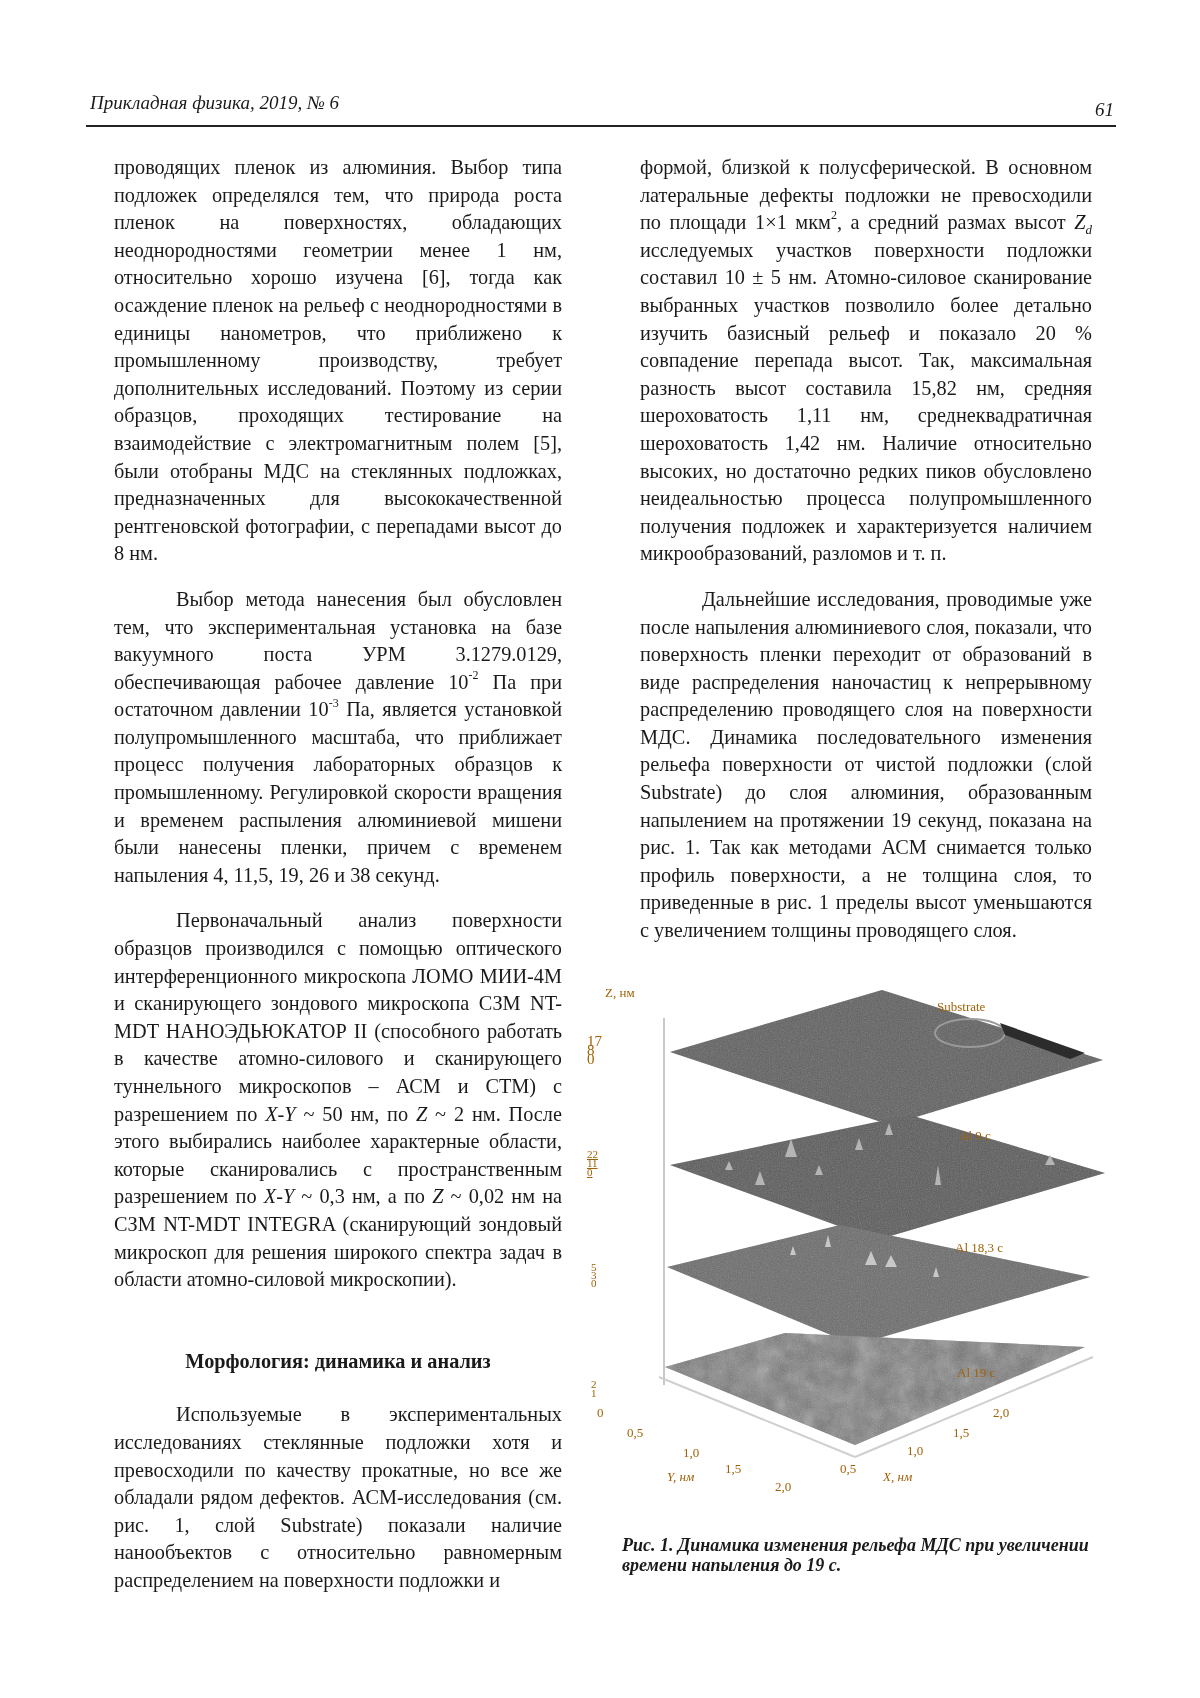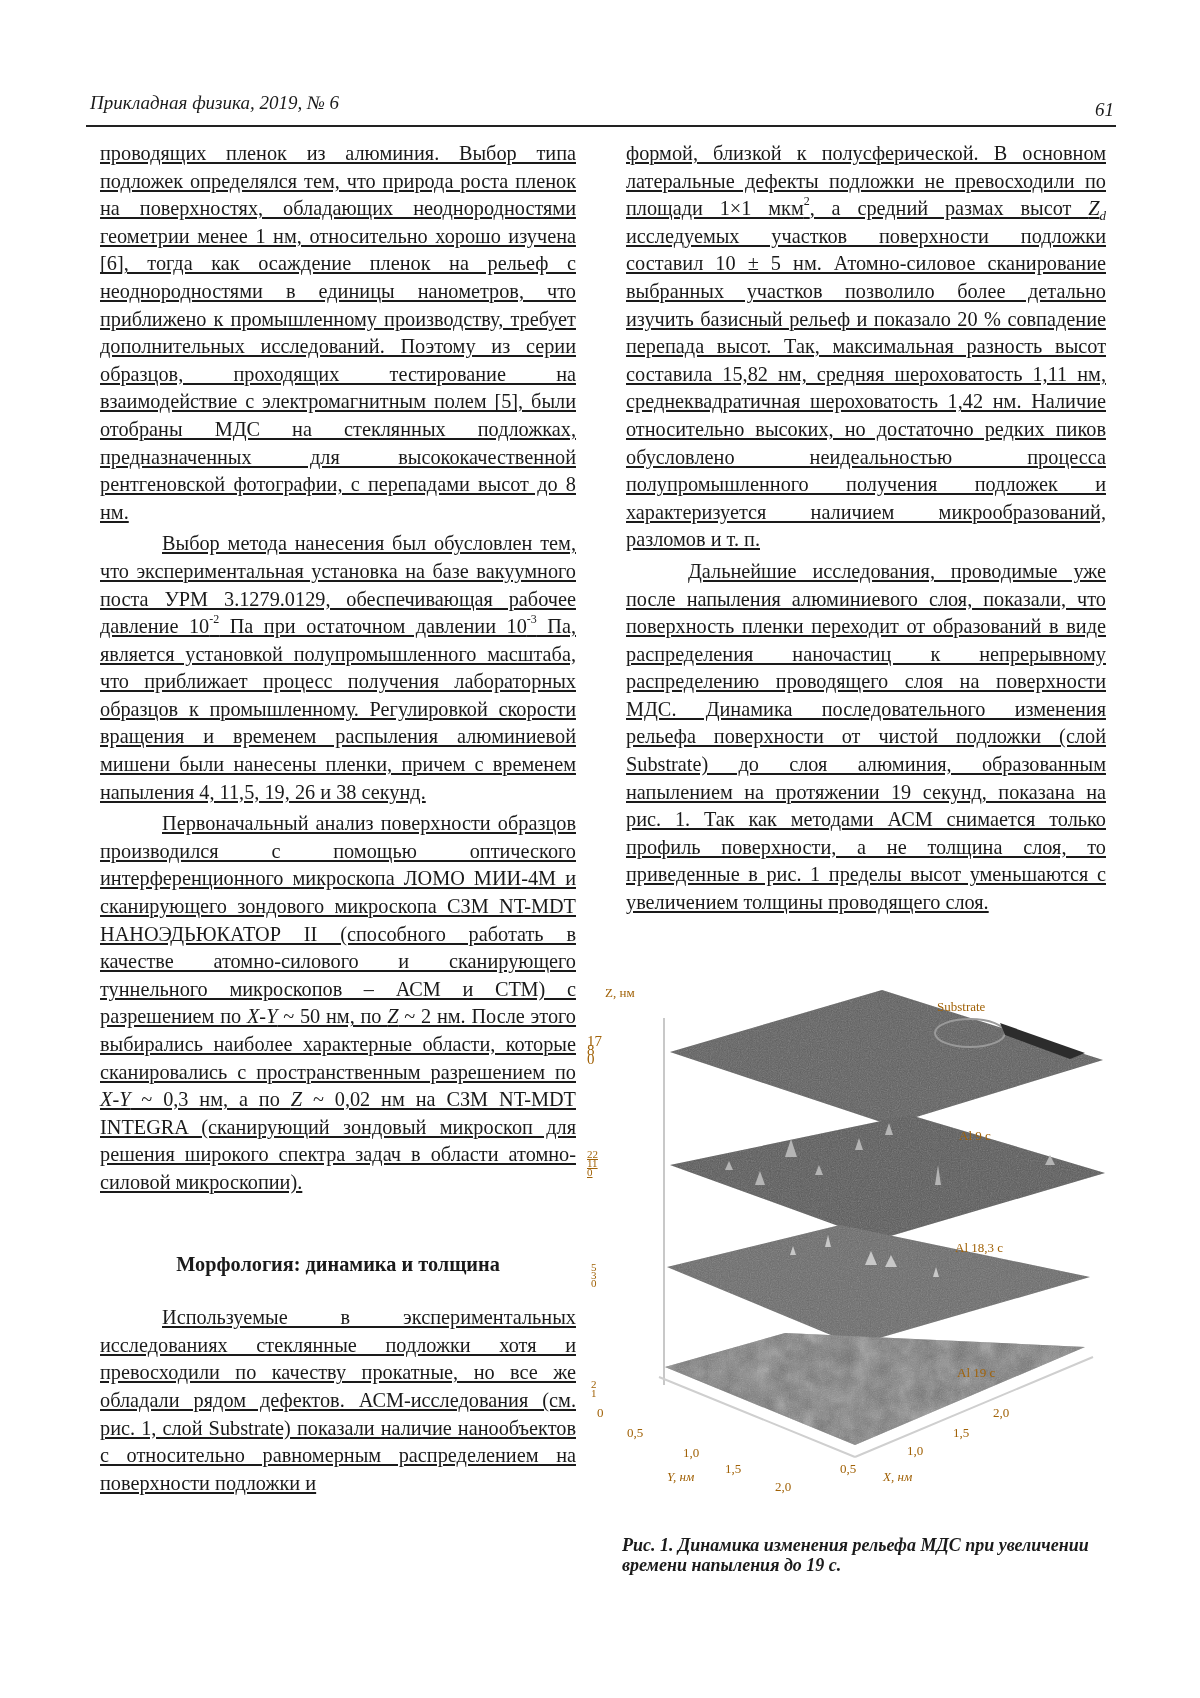--- a/index.html
+++ b/index.html
@@ -7,21 +7,21 @@
          font-family: "Liberation Serif", "DejaVu Serif", serif; color: #1a1a1a; }
   .header { position: absolute; left: 90px; top: 92px; width: 1024px; height: 30px; }
   .header .journal { position: absolute; left: 0; top: 0; font-style: italic; font-size: 19px; }
   .header .pageno { position: absolute; right: 0; top: 0; font-style: italic; font-size: 19px; margin-top: 7px; }
   .rule { position: absolute; left: 86px; top: 125px; width: 1030px; height: 2px; background: #222; }
 
   .col { position: absolute; top: 136px; width: 484px; font-size: 20.3px; line-height: 27.6px;
          text-align: justify; }
   .col.left { left: 96px; }
   .col.right { left: 622px; width: 488px; }
-  .col p { margin: 4px; text-decoration: underline; }
+  .col p { margin: 18px; }
   .col p.indent { text-indent: 62px; }
   .col .section { text-align: center; font-weight: bold; margin: 54px 0 26px 0; font-size: 20.3px; }
   sup { font-size: 12px; line-height: 0; position: relative; top: -2px; vertical-align: super; }
   sub { font-size: 13px; line-height: 0; }
   i { font-style: italic; }
 
   
   .figure { position: absolute; left: 615px; top: 985px; width: 500px; height: 525px; }
   .figure svg { position: absolute; left: 0; top: 0; }
   .fig-label { position: absolute; font-size: 13px; font-family: "Liberation Serif", serif; color: #a16207; }
@@ -34,21 +34,21 @@
 <div class="header">
   <span class="journal">Прикладная физика, 2019, № 6</span>
   <span class="pageno">61</span>
 </div>
 <div class="rule"></div>
 
 <div class="col left">
   <p>проводящих пленок из алюминия. Выбор типа подложек определялся тем, что природа роста пленок на поверхностях, обладающих неоднородностями геометрии менее 1 нм, относительно хорошо изучена [6], тогда как осаждение пленок на рельеф с неоднородностями в единицы нанометров, что приближено к промышленному производству, требует дополнительных исследований. Поэтому из серии образцов, проходящих тестирование на взаимодействие с электромагнитным полем [5], были отобраны МДС на стеклянных подложках, предназначенных для высококачественной рентгеновской фотографии, с перепадами высот до 8 нм.</p>
   <p class="indent"><span>Выбор метода нанесения был обусловлен тем, что экспериментальная установка на базе вакуумного поста УРМ 3.1279.0129, обеспечивающая рабочее давление 10</span><sup>-2</sup><span> Па при остаточном давлении 10</span><sup>-3</sup><span> Па, является установкой полупромышленного масштаба, что приближает процесс получения лабораторных образцов к промышленному. Регулировкой скорости вращения и временем распыления алюминиевой мишени были нанесены пленки, причем с временем напыления 4, 11,5, 19, 26 и 38 секунд.</span></p>
   <p class="indent"><span>Первоначальный анализ поверхности образцов производился с помощью оптического интерференционного микроскопа ЛОМО МИИ-4М и сканирующего зондового микроскопа СЗМ NT-MDT НАНОЭДЬЮКАТОР II (способного работать в качестве атомно-силового и сканирующего туннельного микроскопов – АСМ и СТМ) с разрешением по </span><i>X-Y</i><span> ~ 50 нм, по </span><i>Z</i><span> ~ 2 нм. После этого выбирались наиболее характерные области, которые сканировались с пространственным разрешением по </span><i>X-Y</i><span> ~ 0,3 нм, а по </span><i>Z</i><span> ~ 0,02 нм на СЗМ NT-MDT INTEGRA (сканирующий зондовый микроскоп для решения широкого спектра задач в области атомно-силовой микроскопии).</span></p>
-  <div class="section">Морфология: динамика и толщина</div>
+  <div class="section">Морфология: динамика и анализ</div>
   <p class="indent">Используемые в экспериментальных исследованиях стеклянные подложки хотя и превосходили по качеству прокатные, но все же обладали рядом дефектов. АСМ-исследования (см. рис. 1, слой Substrate) показали наличие нанообъектов с относительно равномерным распределением на поверхности подложки и</p>
 </div>
 
 <div class="col right">
   <p><span>формой, близкой к полусферической. В основном латеральные дефекты подложки не превосходили по площади 1×1 мкм</span><sup>2</sup><span>, а средний размах высот </span><i>Z</i><sub><i>d</i></sub><span> исследуемых участков поверхности подложки составил 10 ± 5 нм. Атомно-силовое сканирование выбранных участков позволило более детально изучить базисный рельеф и показало 20 % совпадение перепада высот. Так, максимальная разность высот составила 15,82 нм, средняя шероховатость 1,11 нм, среднеквадратичная шероховатость 1,42 нм. Наличие относительно высоких, но достаточно редких пиков обусловлено неидеальностью процесса полупромышленного получения подложек и характеризуется наличием микрообразований, разломов и т. п.</span></p>
   <p class="indent">Дальнейшие исследования, проводимые уже после напыления алюминиевого слоя, показали, что поверхность пленки переходит от образований в виде распределения наночастиц к непрерывному распределению проводящего слоя на поверхности МДС. Динамика последовательного изменения рельефа поверхности от чистой подложки (слой Substrate) до слоя алюминия, образованным напылением на протяжении 19 секунд, показана на рис. 1. Так как методами АСМ снимается только профиль поверхности, а не толщина слоя, то приведенные в рис. 1 пределы высот уменьшаются с увеличением толщины проводящего слоя.</p>
 </div>
 
 <div class="figure">
   <svg width="500" height="525" viewBox="0 0 500 525">

